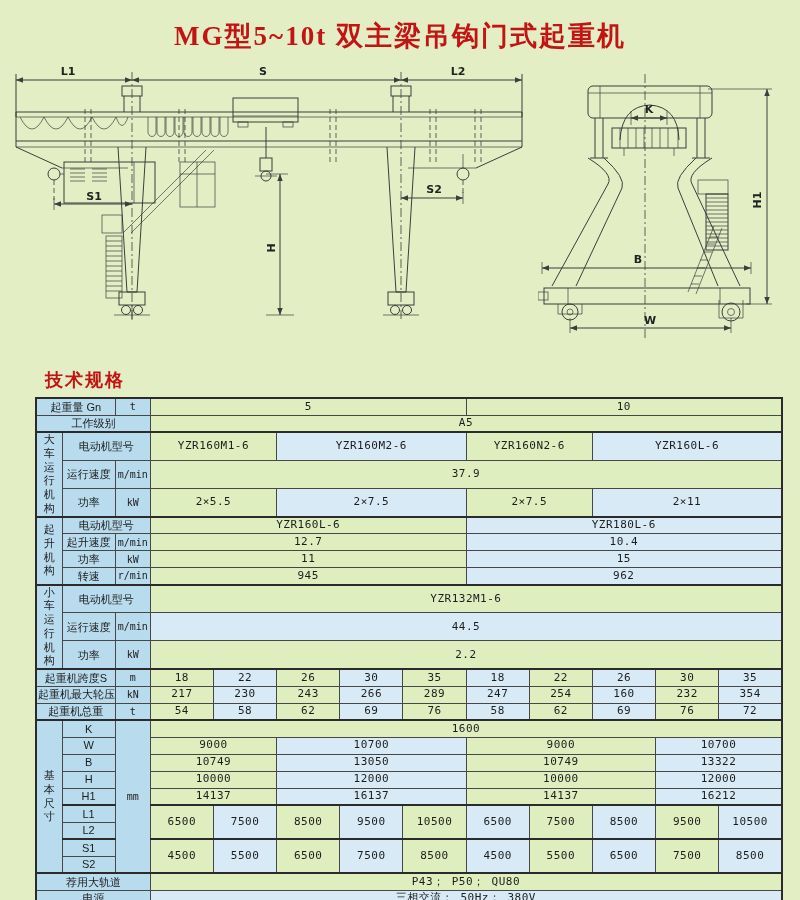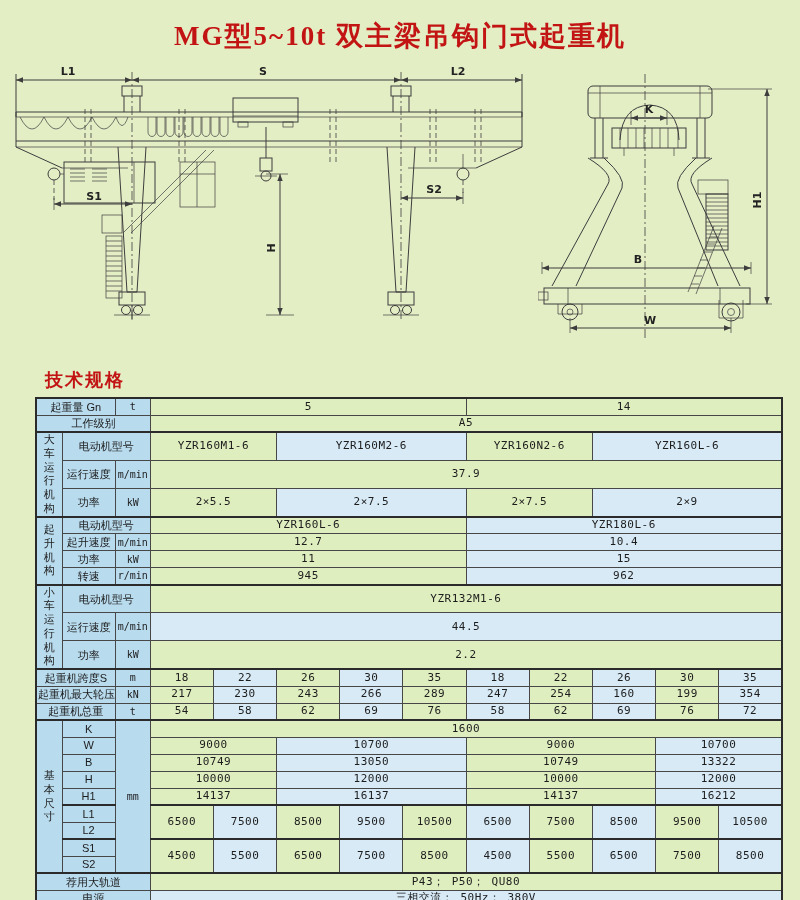--- a/index.html
+++ b/index.html
@@ -225,21 +225,21 @@
       <col style="width:63px">
       <col style="width:63px">
       <col style="width:63px">
       <col style="width:63px">
   </colgroup>
   <tbody>
       <tr>
         <td colspan="2" class="h">起重量 Gn</td>
         <td class="h u">t</td>
         <td colspan="5" class="g">5</td>
-        <td colspan="5" class="g">14</td>
+        <td colspan="5" class="g">10</td>
       </tr>
       <tr>
         <td colspan="3" class="h">工作级别</td>
         <td colspan="10" class="g">A5</td>
       </tr>
       <tr class="tk">
         <td rowspan="3" class="h hg">大车运行机构</td>
         <td colspan="2" class="h">电动机型号</td>
         <td colspan="2" class="g">YZR160M1-6</td>
         <td colspan="3" class="b">YZR160M2-6</td>
@@ -250,21 +250,21 @@
         <td class="h">运行速度</td>
         <td class="h u">m/min</td>
         <td colspan="10" class="g">37.9</td>
       </tr>
       <tr>
         <td class="h">功率</td>
         <td class="h u">kW</td>
         <td colspan="2" class="g">2×5.5</td>
         <td colspan="3" class="b">2×7.5</td>
         <td colspan="2" class="g">2×7.5</td>
-        <td colspan="3" class="b">2×9</td>
+        <td colspan="3" class="b">2×11</td>
       </tr>
       <tr class="tk">
         <td rowspan="4" class="h hg">起升机构</td>
         <td colspan="2" class="h">电动机型号</td>
         <td colspan="5" class="g">YZR160L-6</td>
         <td colspan="5" class="b">YZR180L-6</td>
       </tr>
       <tr>
         <td class="h">起升速度</td>
         <td class="h u">m/min</td>
@@ -316,21 +316,21 @@
         <td colspan="2" class="h">起重机最大轮压</td>
         <td class="h u">kN</td>
         <td class="g">217</td>
         <td class="b">230</td>
         <td class="g">243</td>
         <td class="b">266</td>
         <td class="g">289</td>
         <td class="b">247</td>
         <td class="g">254</td>
         <td class="b">160</td>
-        <td class="g">199</td>
+        <td class="g">232</td>
         <td class="b">354</td>
       </tr>
       <tr>
         <td colspan="2" class="h">起重机总重</td>
         <td class="h u">t</td>
         <td class="g">54</td>
         <td class="b">58</td>
         <td class="g">62</td>
         <td class="b">69</td>
         <td class="g">76</td>

